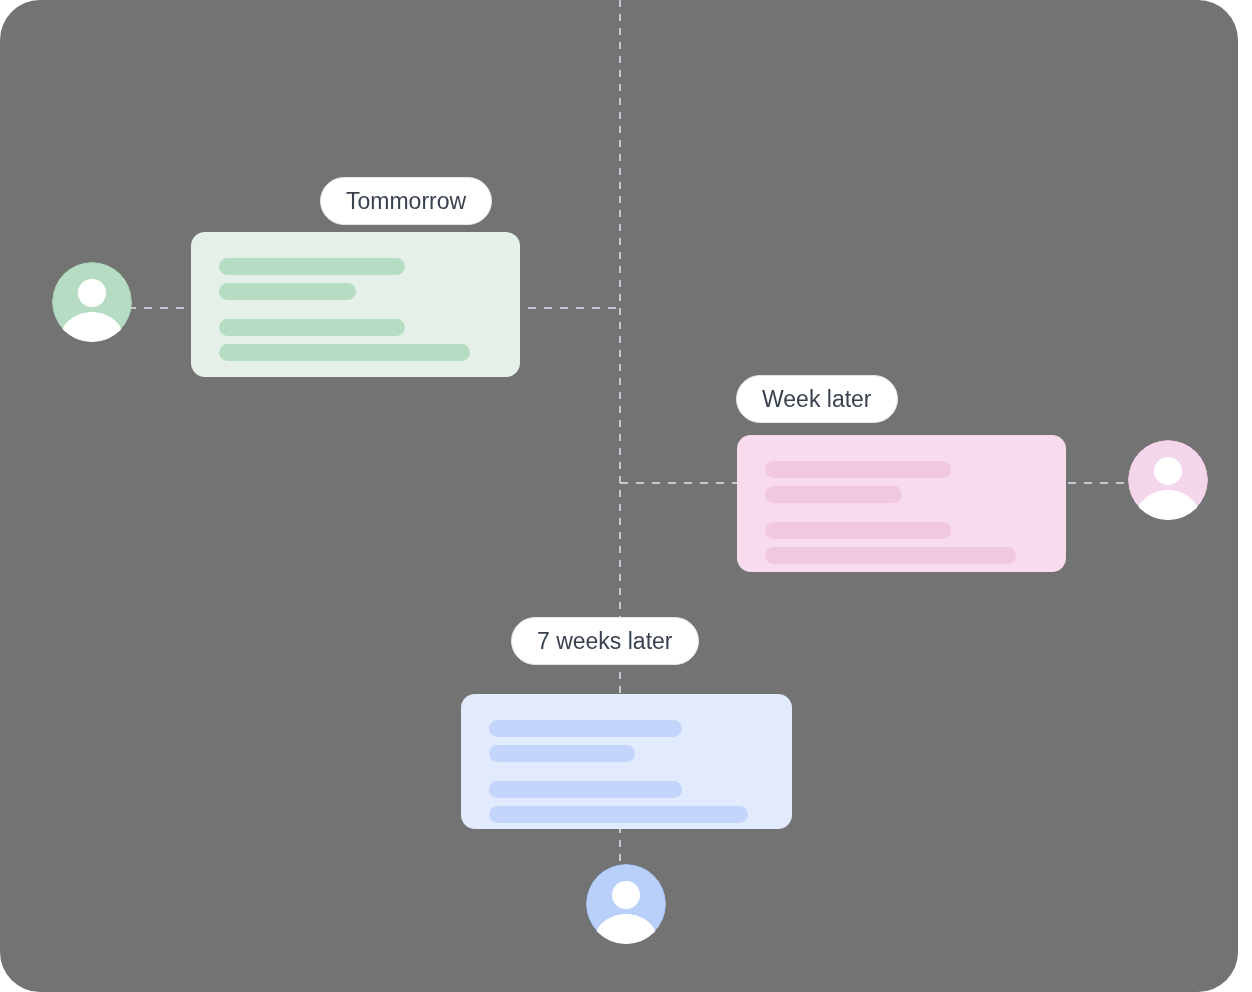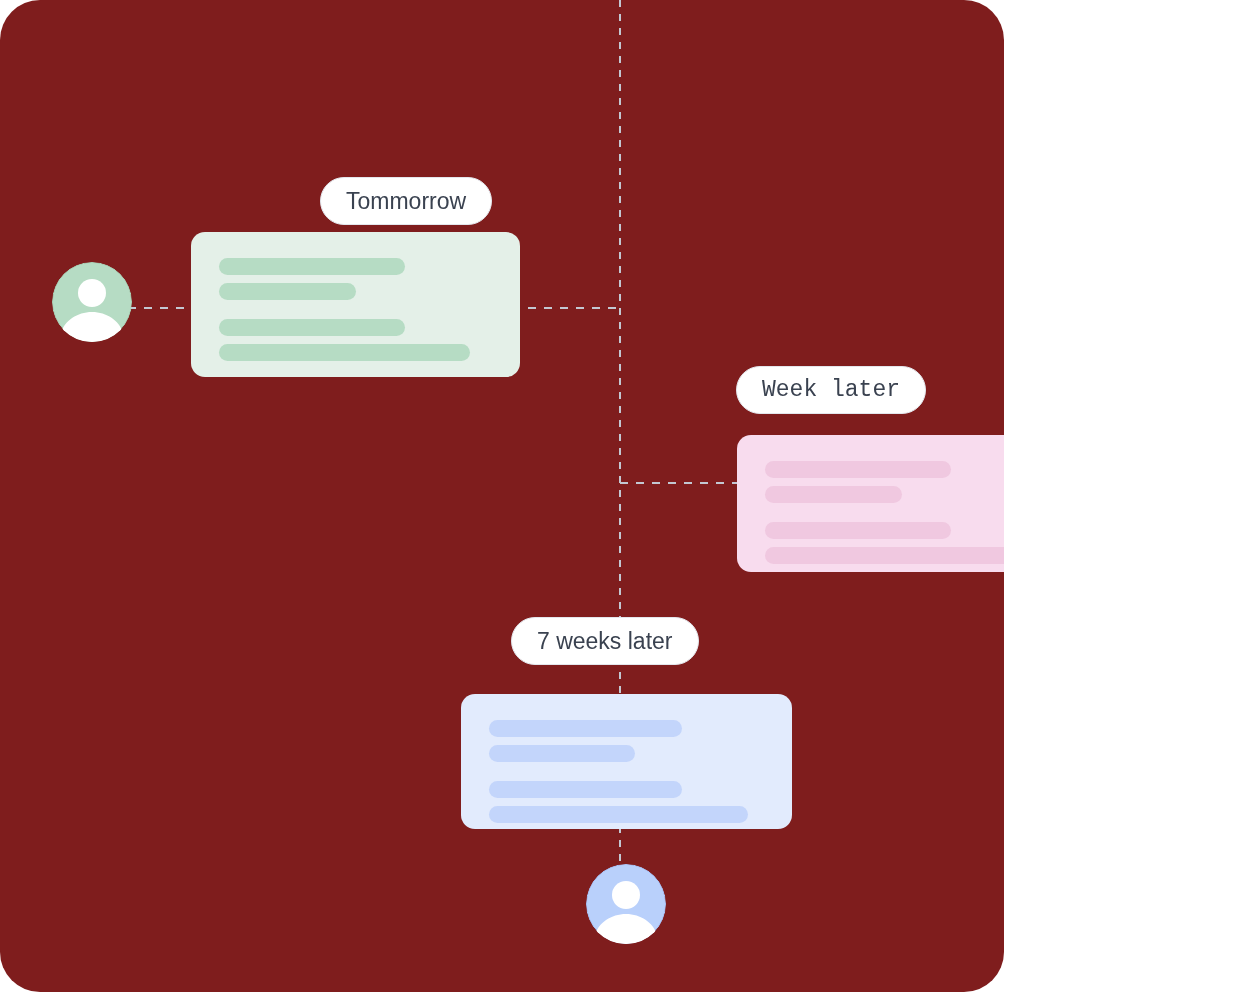--- a/index.html
+++ b/index.html
@@ -11,23 +11,23 @@
   body {
     width: 1252px;
     height: 992px;
     font-family: "Liberation Sans", sans-serif;
     overflow: hidden;
   }
 
   
   .stage {
     position: relative;
-    width: 1004px;
+    width: 1238px;
     height: 992px;
-    background: #7f1d1d;
+    background: #737373;
     border-radius: 40px;
     overflow: hidden;
   }
 
   
   .spine {
     position: absolute;
     top: 0;
     left: 619px;
     width: 2px;
@@ -79,21 +79,21 @@
     background: #ffffff;
     border: 1px solid #e3e6ec;
     border-radius: 24px;
     box-sizing: border-box;
     color: #3a4250;
     font-size: 23px;
     font-family: "Liberation Sans", sans-serif;
     white-space: nowrap;
   }
   .pill-tomorrow  { top: 177px; left: 320px; }
-  .pill-week      { top: 366px; left: 736px; font-family: Liberation Mono, monospace; }
+  .pill-week      { top: 375px; left: 736px; }
   .pill-twoweeks  { top: 617px; left: 511px; }
 
   
   .card {
     position: absolute;
     border-radius: 14px;
     box-sizing: border-box;
     padding: 26px 28px;
   }
   .card-green { top: 232px; left: 191px; width: 329px; height: 145px; background: #e4f0e8; }

